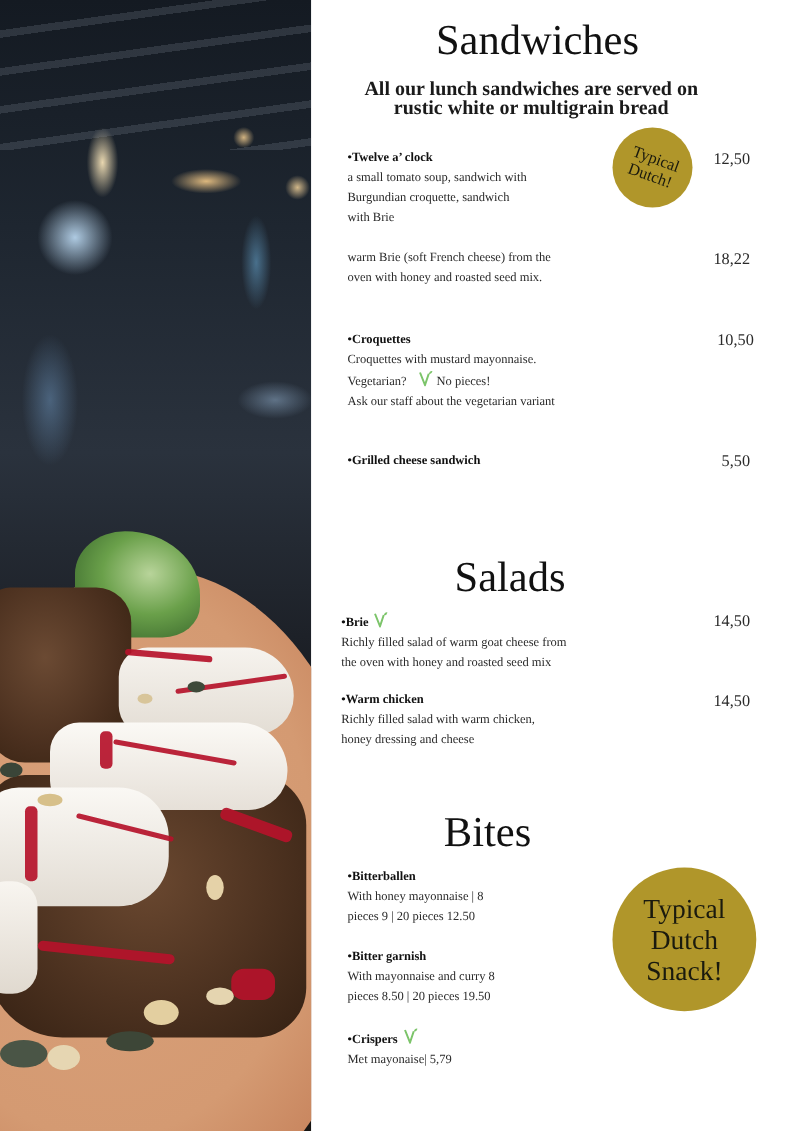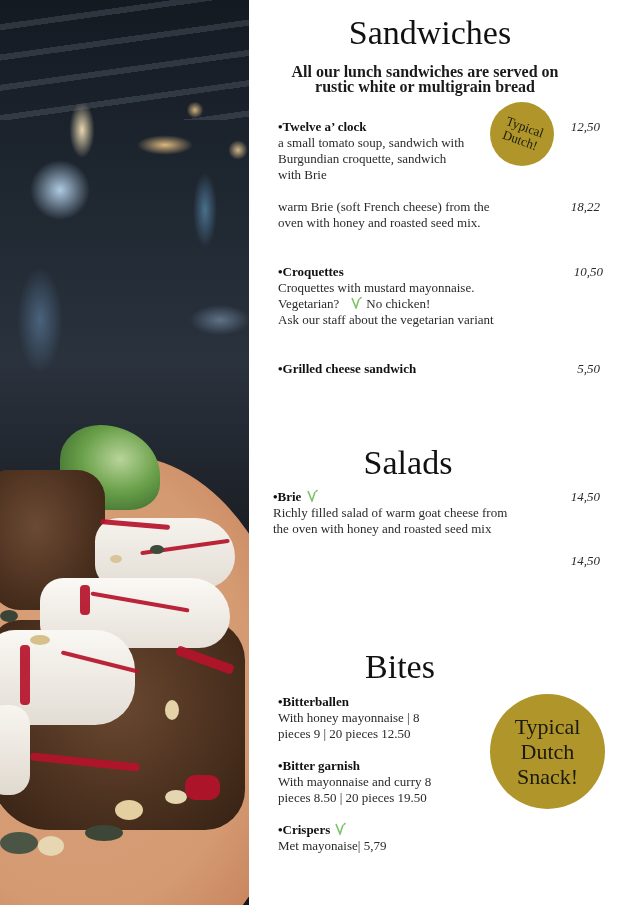--- a/index.html
+++ b/index.html
@@ -34,24 +34,24 @@
     background: linear-gradient(180deg,#fbf9f5,#e6e0d8); }
   .photo .cheese3 { position:absolute; left:-15px; top:630px; width:150px; height:95px; border-radius:30px 40px 40px 20px;
     background: linear-gradient(180deg,#faf8f4,#e2dcd3); }
   .photo .cheese4 { position:absolute; left:-15px; top:705px; width:45px; height:90px; border-radius:20px;
     background: linear-gradient(180deg,#f8f5f0,#e0d9cf); }
   .photo .drizzle { position:absolute; background:#b5122a; border-radius:4px; opacity:.92; }
   .photo .seed { position:absolute; border-radius:50%; }
 
   .sec-title { position:absolute; font-size:34px; font-weight:normal; color:#111; left:260px; width:340px; text-align:center; margin:0; }
   .subtitle { position:absolute; left:280px; width:290px; top:64px; text-align:center; font-size:16px; font-weight:bold; line-height:15px; color:#1a1a1a; }
-  .item { position:absolute; font-size:13px; line-height:16px; color:#2a2a2a; }
+  .item { position:absolute; font-size:10px; line-height:16px; color:#2a2a2a; }
   .item .name { font-weight:bold; color:#111; }
   .item .desc { white-space:pre-line; }
-  .price { position:absolute; font-size:13px; color:#2a2a2a; text-align:right;font-style:italic; }
+  .price { position:absolute; font-size:13px; color:#2a2a2a; text-align:right; }
   .leaf { display:inline-block; width:12px; height:13px; vertical-align:-1px; margin-left:2px; }
   .badge { position:absolute; border-radius:50%; background:#b0962a; color:#1a1a0e; text-align:center;
            display:flex; align-items:center; justify-content:center; }
   .badge-small { left:490px; top:102px; width:64px; height:64px; font-size:13px; line-height:14px; }
   .badge-small span { transform:rotate(20deg); display:block; white-space:pre-line; }
   .badge-large { left:490px; top:694px; width:115px; height:115px; font-size:22px; line-height:25px; }
   .badge-large span { white-space:pre-line; display:block; }
 </style>
 </head>
 <body>
@@ -113,21 +113,21 @@
 
 <div class="item" style="left:278px;top:264px;width:270px">
   <div class="name">•Croquettes</div>
   <div>Croquettes with mustard mayonnaise.</div>
   <div>
     <span>Vegetarian?</span>
     &nbsp;&nbsp;<svg class="leaf" viewBox="0 0 12 13">
         <path d="M1 2 L5 12 L8 3" stroke="#7cc46a" stroke-width="1.6" fill="none"></path>
         <path d="M8 3 Q9 0 11 1 Q10 4 8 3Z" fill="#7cc46a"></path>
       </svg>
-    <span>No chicken!</span>
+    <span>No pieces!</span>
   </div>
   <div>Ask our staff about the vegetarian variant</div>
 </div>
 <div class="price" style="left:555px;top:264px;width:48px">10,50</div>
 
 <div class="item" style="left:278px;top:361px;width:270px">
   <div class="name">•Grilled cheese sandwich</div>
 </div>
 <div class="price" style="left:555px;top:361px;width:45px">5,50</div>
 
@@ -140,24 +140,27 @@
         <path d="M1 2 L5 12 L8 3" stroke="#7cc46a" stroke-width="1.6" fill="none"></path>
         <path d="M8 3 Q9 0 11 1 Q10 4 8 3Z" fill="#7cc46a"></path>
       </svg>
   </div>
   <div class="desc">Richly filled salad of warm goat cheese from
 the oven with honey and roasted seed mix</div>
 </div>
 <div class="price" style="left:555px;top:489px;width:45px">14,50</div>
 
 <div class="item" style="left:273px;top:552px;width:270px">
+  <div class="name">•Warm chicken</div>
+  <div class="desc">Richly filled salad with warm chicken,
+honey dressing and cheese</div>
 </div>
 <div class="price" style="left:555px;top:553px;width:45px">14,50</div>
 
-<h1 class="sec-title" style="top:648px;left:230px">Bites</h1>
+<h1 class="sec-title" style="top:648px;left:220px">Bites</h1>
 
 <div class="item" style="left:278px;top:694px;width:200px">
   <div class="name">•Bitterballen</div>
   <div class="desc">With honey mayonnaise | 8
 pieces 9 | 20 pieces 12.50</div>
 </div>
 
 <div class="item" style="left:278px;top:758px;width:200px">
   <div class="name">•Bitter garnish</div>
   <div class="desc">With mayonnaise and curry 8

